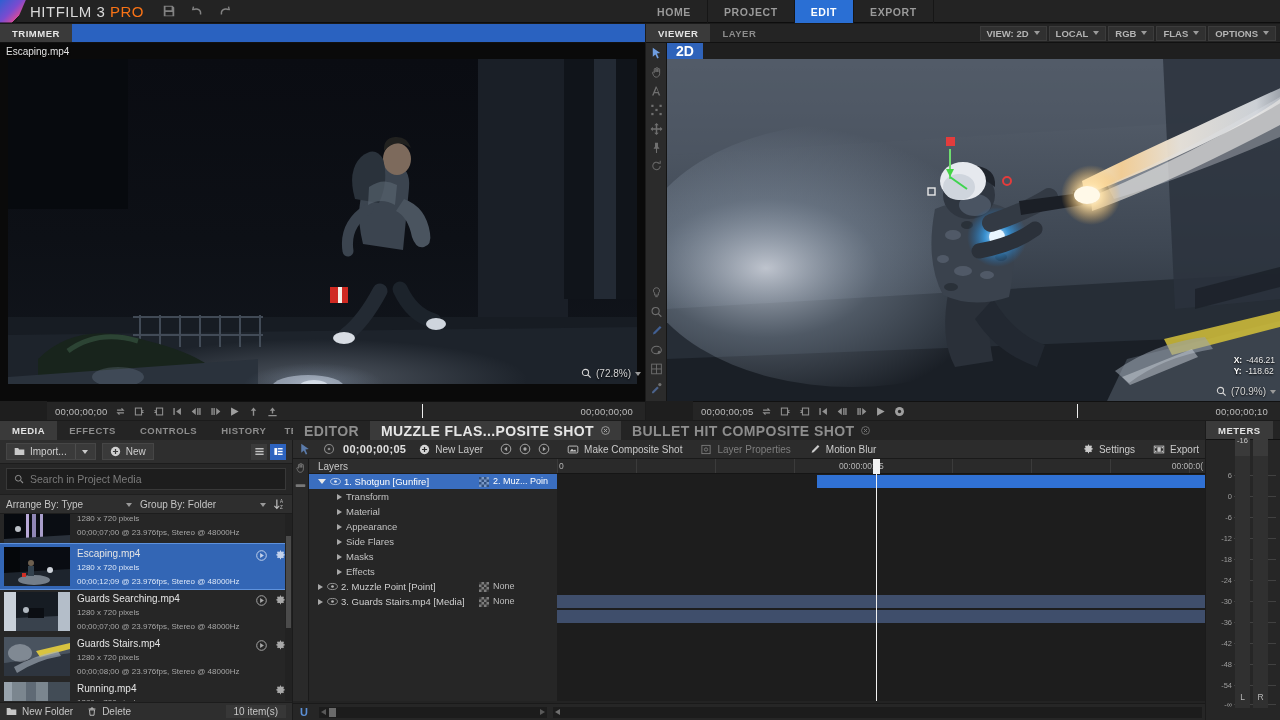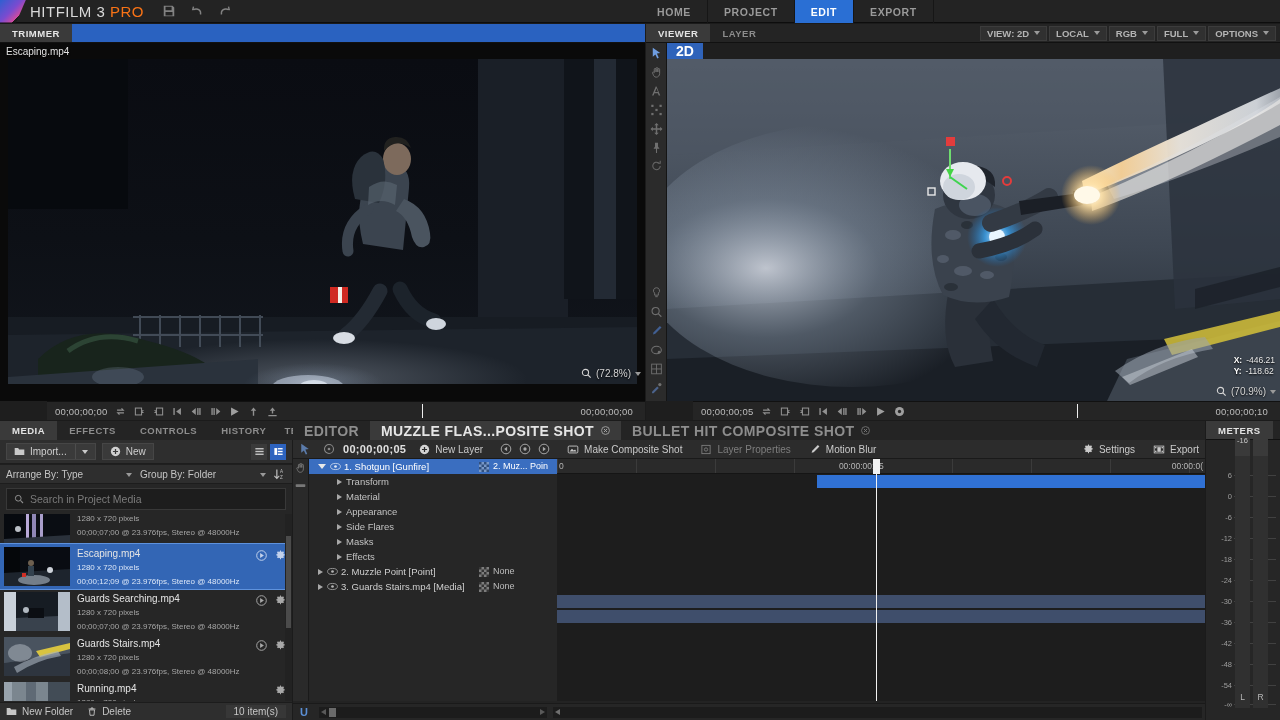--- a/index.html
+++ b/index.html
@@ -432,21 +432,21 @@
           </div>
         <div class="vopt">
             <span>LOCAL</span>
             <span class="caret"></span>
           </div>
         <div class="vopt">
             <span>RGB</span>
             <span class="caret"></span>
           </div>
         <div class="vopt">
-            <span>FULL</span>
+            <span>FLAS</span>
             <span class="caret"></span>
           </div>
         <div class="vopt">
             <span>OPTIONS</span>
             <span class="caret"></span>
           </div>
       </div>
     </div>
     <div id="viewer-body">
       <div id="v-toolbar">
@@ -709,41 +709,41 @@
               <g fill="#ffffff">
                 <rect x="2" y="3" width="4" height="10"></rect>
                 <rect x="7" y="3" width="7" height="2"></rect>
                 <rect x="7" y="7" width="7" height="2"></rect>
                 <rect x="7" y="11" width="7" height="2"></rect>
               </g>
             </svg>
         </div>
       </div>
     </div>
-    <div id="media-arrange">
-      <div class="arr-ctl">
-        <span>Arrange By: Type</span>
-        <span class="caret"></span>
-      </div>
-      <div class="arr-ctl">
-        <span>Group By: Folder</span>
-        <span class="caret"></span>
-      </div>
-      <svg width="12" height="12" viewBox="0 0 16 16">
-          <path fill="#c0c0c0" d="M3 2h1.6v10l2-2 .9.9L3.8 15 0 10.9l.9-.9 2.1 2z"></path>
-          <text x="8" y="7" font-size="6" fill="#c0c0c0" font-family="Liberation Sans">A</text>
-          <text x="8" y="14" font-size="6" fill="#c0c0c0" font-family="Liberation Sans">Z</text>
-        </svg>
-    </div>
     <div id="media-search">
       <svg width="10" height="10" viewBox="0 0 16 16">
           <circle cx="6.8" cy="6.8" r="4.6" fill="none" stroke="#8d8d8d" stroke-width="1.6"></circle>
           <line x1="10.3" y1="10.3" x2="14.4" y2="14.4" stroke="#8d8d8d" stroke-width="1.7"></line>
         </svg>
       <span class="ph">Search in Project Media</span>
+    </div>
+    <div id="media-arrange">
+      <div class="arr-ctl">
+        <span>Arrange By: Type</span>
+        <span class="caret"></span>
+      </div>
+      <div class="arr-ctl">
+        <span>Group By: Folder</span>
+        <span class="caret"></span>
+      </div>
+      <svg width="12" height="12" viewBox="0 0 16 16">
+          <path fill="#c0c0c0" d="M3 2h1.6v10l2-2 .9.9L3.8 15 0 10.9l.9-.9 2.1 2z"></path>
+          <text x="8" y="7" font-size="6" fill="#c0c0c0" font-family="Liberation Sans">A</text>
+          <text x="8" y="14" font-size="6" fill="#c0c0c0" font-family="Liberation Sans">Z</text>
+        </svg>
     </div>
 
     <div id="media-list">
 
       <div class="mitem" style="height:38px;margin-top:-8px;">
         <div class="mthumb">
           <svg width="66" height="39" viewBox="0 0 66 39" preserveAspectRatio="none">
             <rect width="66" height="39" fill="#0a0d13"></rect>
             <rect x="0" y="0" width="20" height="39" fill="#070a0f"></rect>
             <rect x="22" y="2" width="3" height="30" fill="#b9a9d8"></rect>
@@ -992,20 +992,21 @@
       <div id="tl-left">
         <svg class="tlv-ico" viewBox="0 0 16 16">
             <path fill="none" stroke="#9a9a9a" stroke-width="1.3" d="M5 9V4.5a1.2 1.2 0 012.4 0V8V3.3a1.2 1.2 0 012.4 0V8V4.6a1.2 1.2 0 012.4 0V10c0 3-2 5-4.6 5S4 13 3.4 11L2.6 9.2c-.3-.9 1-1.6 1.7-.7z"></path>
           </svg>
         <svg class="tlv-ico" viewBox="0 0 16 16">
             <rect x="1" y="6" width="14" height="4" rx="1" fill="#9a9a9a"></rect>
           </svg>
       </div>
 
       <div id="tl-layers">
+        <div id="layers-head">Layers</div>
 
         <div class="lrow sel">
           <span class="tri open" style="margin-left:9px;"></span>
           <svg class="eye" viewBox="0 0 18 12">
               <ellipse cx="9" cy="6" rx="8" ry="5" fill="none" stroke="#ffffff" stroke-width="1.2"></ellipse>
               <circle cx="9" cy="6" r="2.2" fill="#ffffff"></circle>
             </svg>
           <span>1. Shotgun [Gunfire]</span>
           <svg class="blendbox" viewBox="0 0 12 12">
               <rect width="12" height="12" fill="#8ea6c9"></rect>

